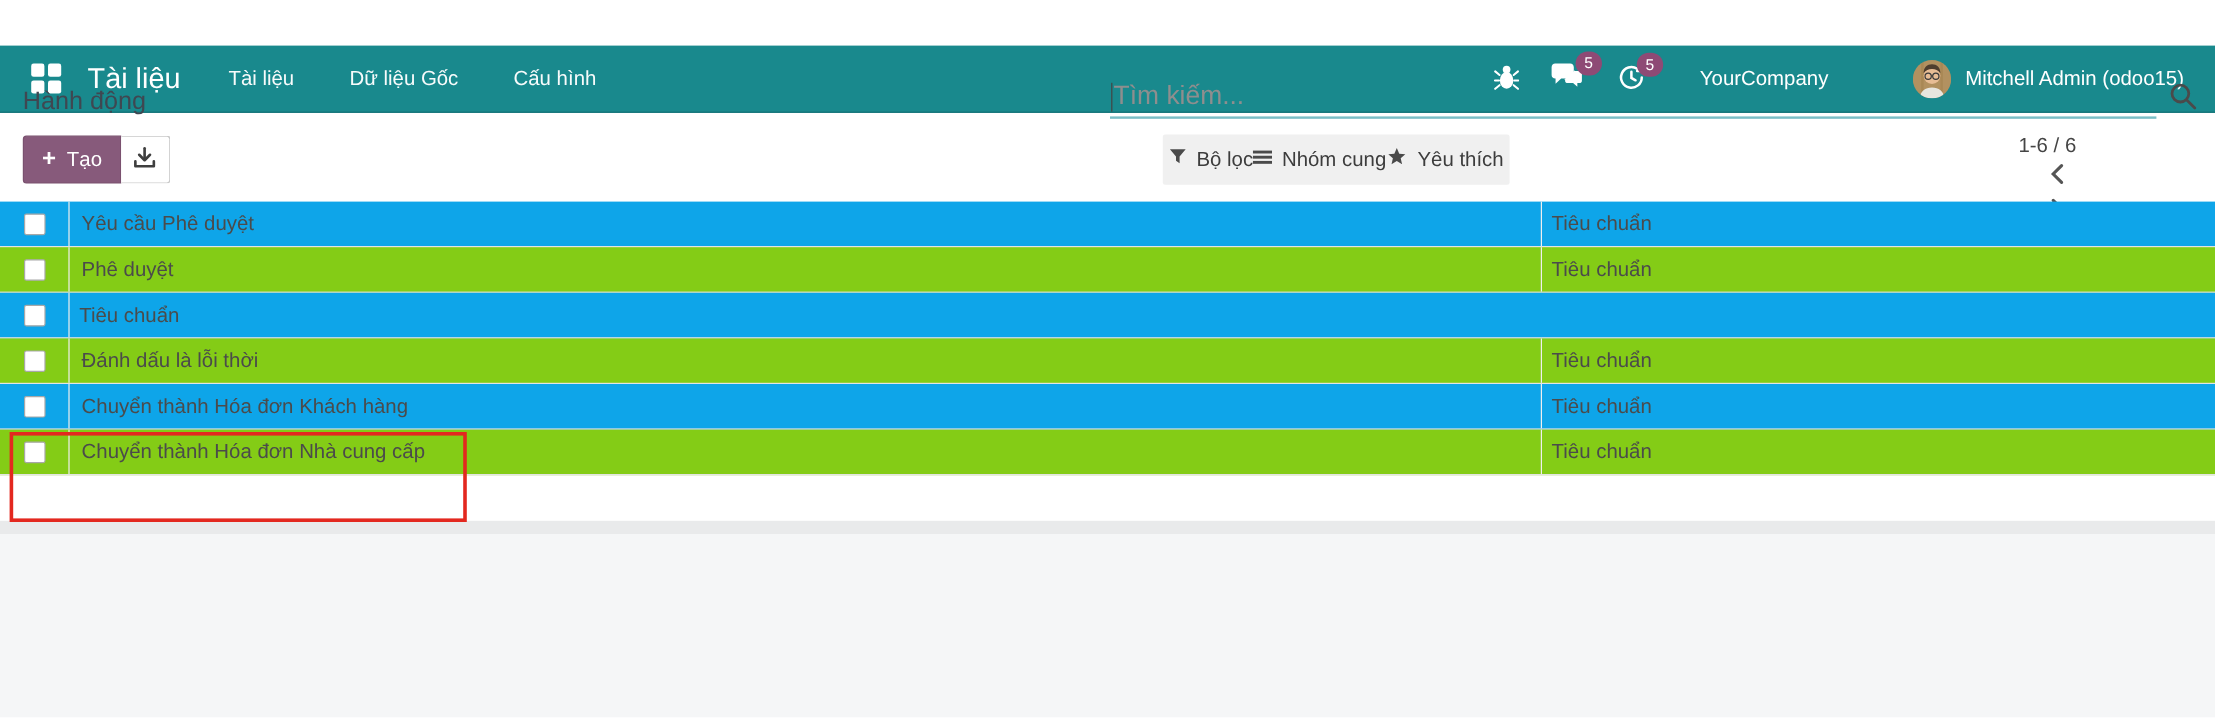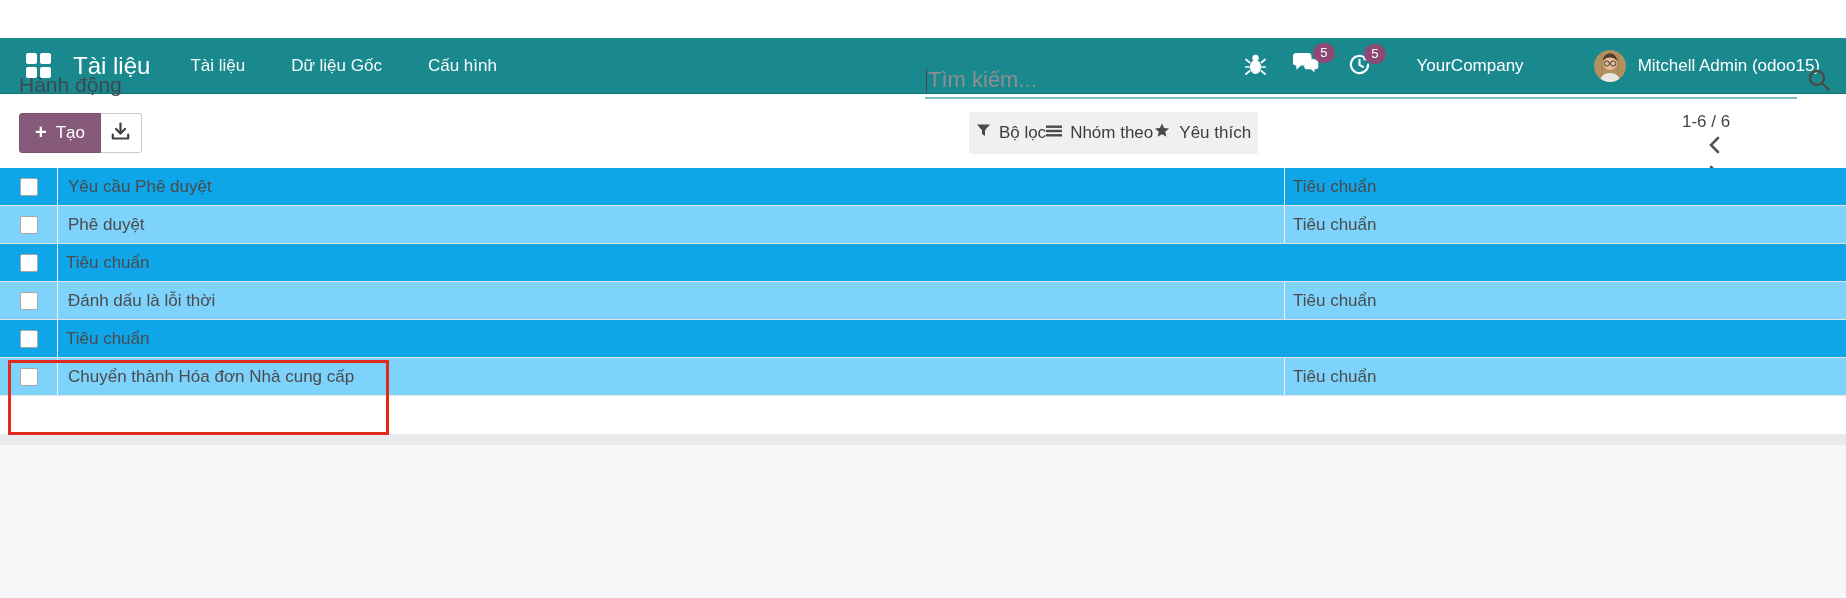--- a/index.html
+++ b/index.html
@@ -88,21 +88,21 @@
   .list-table { position: absolute; left: 0; top: 168px; width: 1846px; }
   .lv-header {
     display: flex; height: 38px; background: #ececec;
     border-bottom: 1px solid #d0d0d0; font-weight: 700; color: #4c4c4c; font-size: 17px;
   }
   .c-check { width: 58px; display: flex; justify-content: center; align-items: center; border-right: 1px solid #dadada; }
   .c-name { width: 1227px; padding-left: 10px; display: flex; align-items: center; border-right: 1px solid #dadada; }
   .c-cond { flex: 1; padding-left: 8px; display: flex; align-items: center; }
   .lv-header .c-name, .lv-header .c-cond { cursor: pointer; }
   .lv-row {
-    display: flex; height: 38px; background: #7dd3fc; border-bottom: 1px solid #e3e3e3;
+    display: flex; height: 38px; background: #84cc16; border-bottom: 1px solid #e3e3e3;
     font-size: 17px; color: #4b4b4b; cursor: pointer;
   }
   .lv-row.stripe { background: #0ea5e9; }
   .lv-row .c-check, .lv-row .c-name { border-right-color: #efefef; }
   input[type="checkbox"] {
     appearance: none; -webkit-appearance: none;
     width: 18px; height: 18px; border: 1px solid #a8a8a8; border-radius: 2px;
     background: #fff; cursor: pointer;
   }
 
@@ -230,21 +230,21 @@
     <span>Bộ lọc</span>
   </button>
   <button class="filter-btn">
     <span>
       <svg width="16" height="14" viewBox="0 0 16 14">
         <rect x="0" y="1.5" width="16" height="2.4" fill="#4a4a4a"></rect>
         <rect x="0" y="5.8" width="16" height="2.4" fill="#4a4a4a"></rect>
         <rect x="0" y="10.1" width="16" height="2.4" fill="#4a4a4a"></rect>
       </svg>
     </span>
-    <span>Nhóm theo</span>
+    <span>Nhóm cung</span>
   </button>
   <button class="filter-btn">
     <span>
       <svg width="18" height="17" viewBox="0 0 24 24">
           <path d="M12 2 l2.9 6.6 7.1 0.6 -5.4 4.7 1.6 7 -6.2 -3.7 -6.2 3.7 1.6 -7 L2 9.2 l7.1 -0.6 z" fill="#4a4a4a"></path>
         </svg>
     </span>
     <span>Yêu thích</span>
   </button>
 </div>
@@ -297,20 +297,21 @@
       <input type="checkbox" style="">
     </div>
     <div class="c-name">Đánh dấu là lỗi thời</div>
     <div class="c-cond">Tiêu chuẩn</div>
   </div>
 
   <div class="lv-row stripe">
     <div class="c-check">
       <input type="checkbox" style="">
     </div>
+    <div class="c-name">Chuyển thành Hóa đơn Khách hàng</div>
     <div class="c-cond">Tiêu chuẩn</div>
   </div>
 
   <div class="lv-row">
     <div class="c-check">
       <input type="checkbox" style="">
     </div>
     <div class="c-name">Chuyển thành Hóa đơn Nhà cung cấp</div>
     <div class="c-cond">Tiêu chuẩn</div>
   </div>

